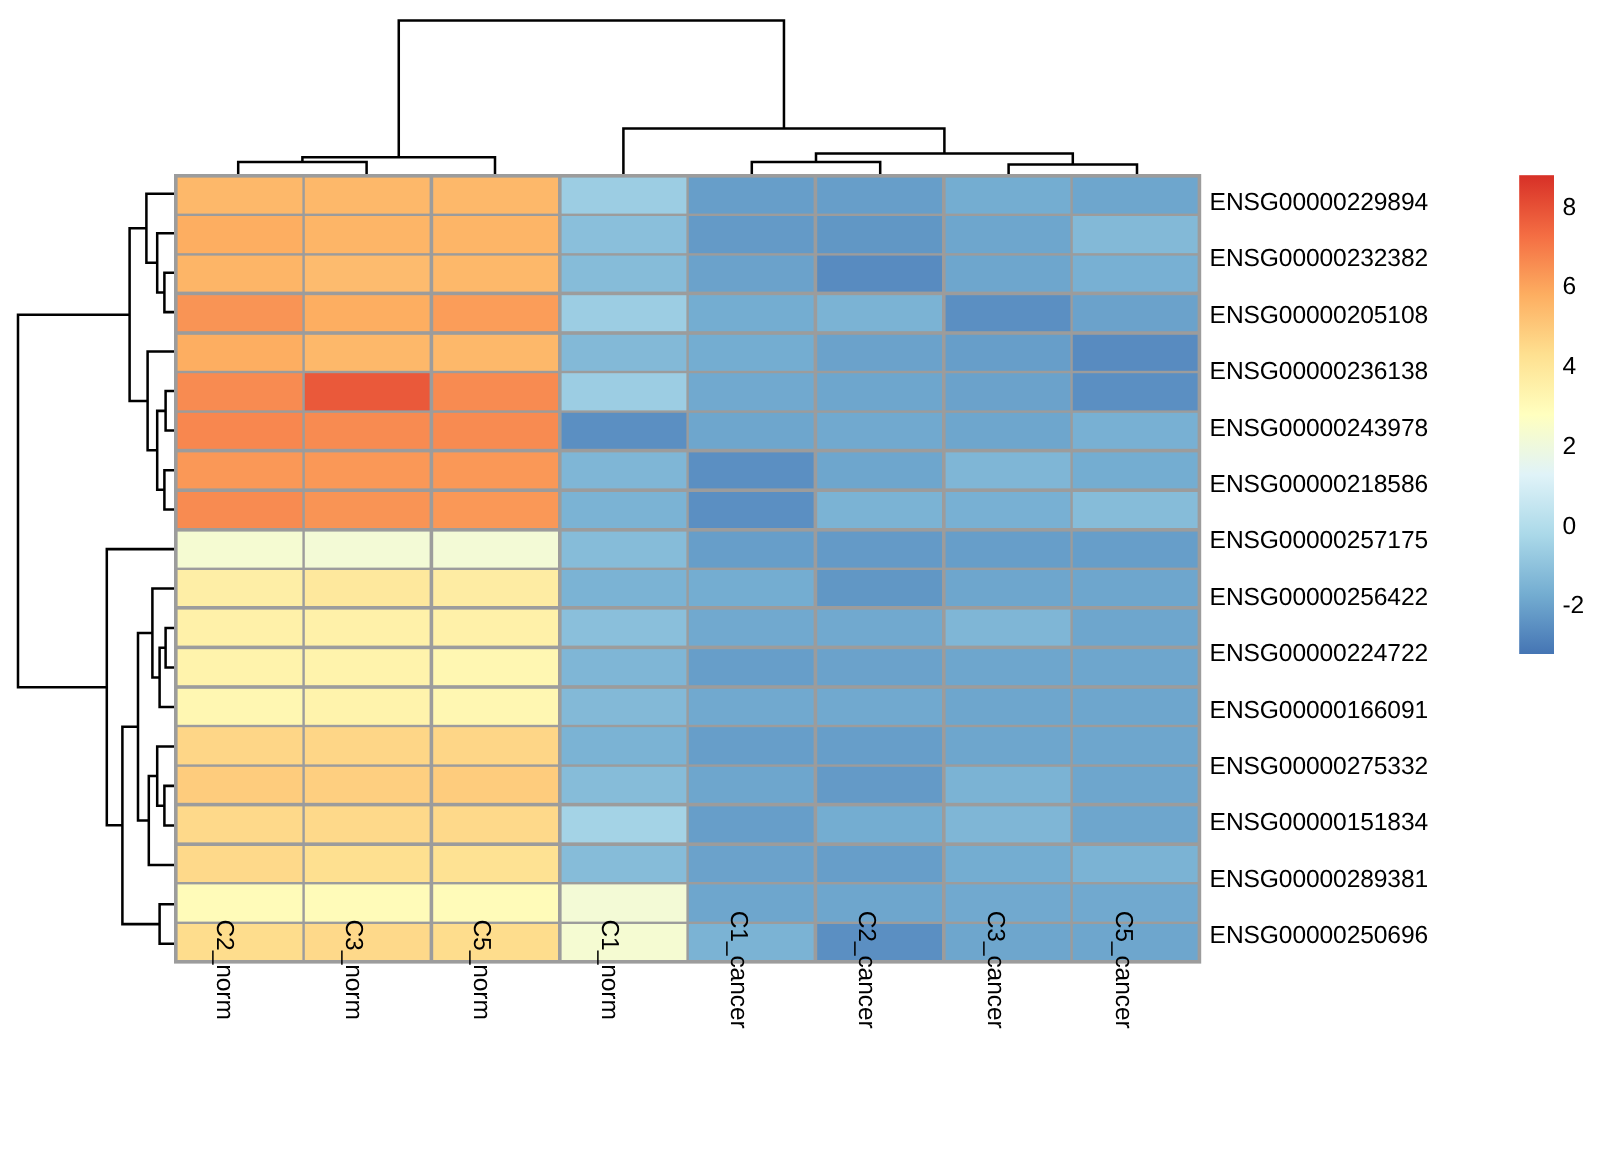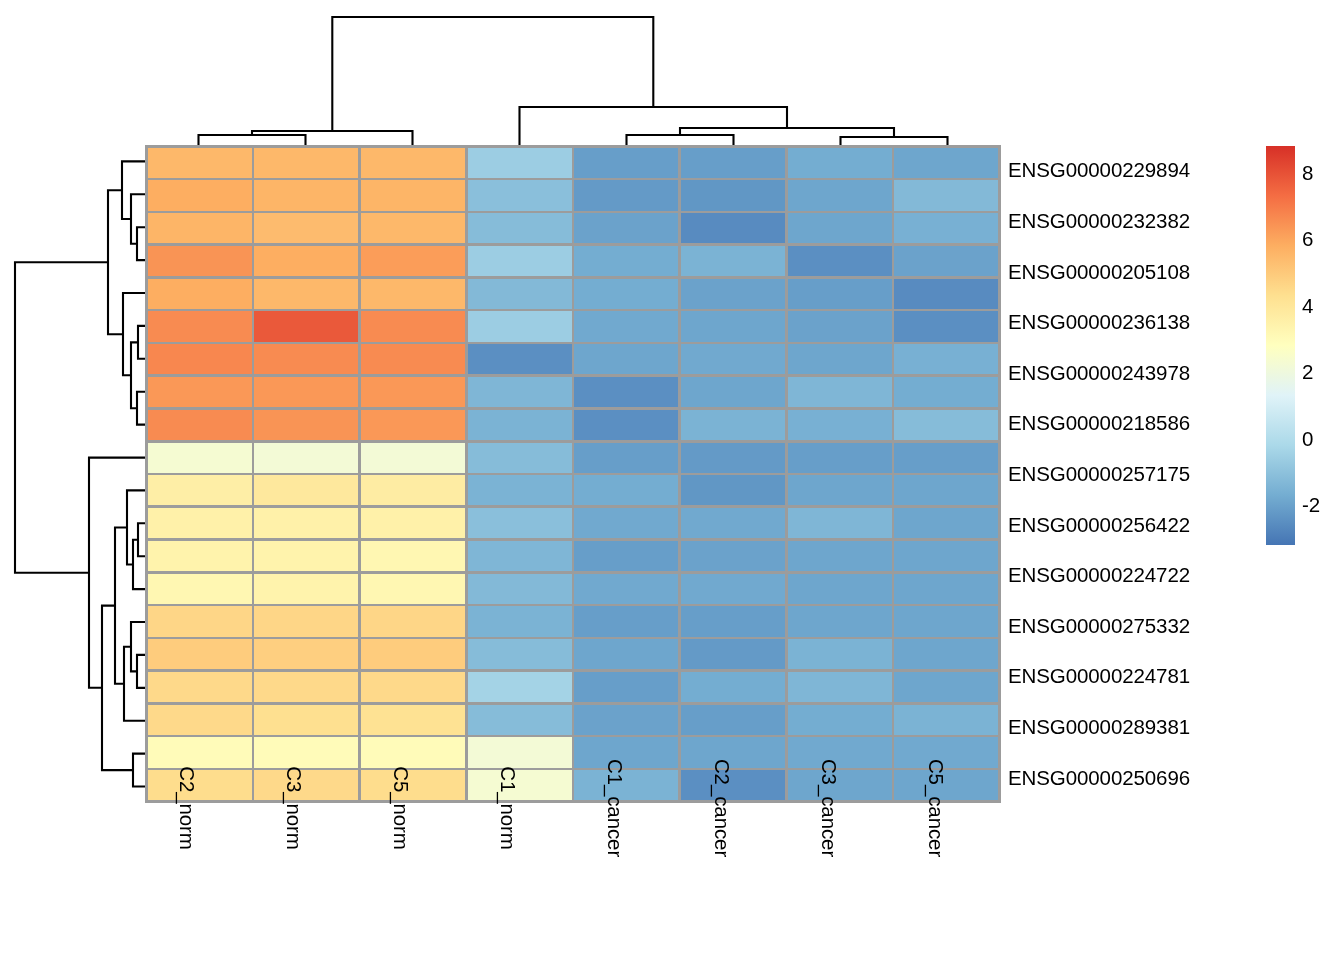--- a/index.html
+++ b/index.html
@@ -233,22 +233,23 @@
   <div id="rowlabels">
       <div class="rlab">ENSG00000229894</div>
       <div class="rlab">ENSG00000232382</div>
       <div class="rlab">ENSG00000205108</div>
       <div class="rlab">ENSG00000236138</div>
       <div class="rlab">ENSG00000243978</div>
       <div class="rlab">ENSG00000218586</div>
       <div class="rlab">ENSG00000257175</div>
       <div class="rlab">ENSG00000256422</div>
       <div class="rlab">ENSG00000224722</div>
+      <div class="rlab">ENSG00000166091</div>
       <div class="rlab">ENSG00000275332</div>
-      <div class="rlab">ENSG00000224781</div>
+      <div class="rlab">ENSG00000151834</div>
       <div class="rlab">ENSG00000289381</div>
       <div class="rlab">ENSG00000250696</div>
     </div>
 
   <div id="collabels">
       <div class="clabcell">
         <span class="clab">C2_norm</span>
       </div>
       <div class="clabcell">
         <span class="clab">C3_norm</span>

